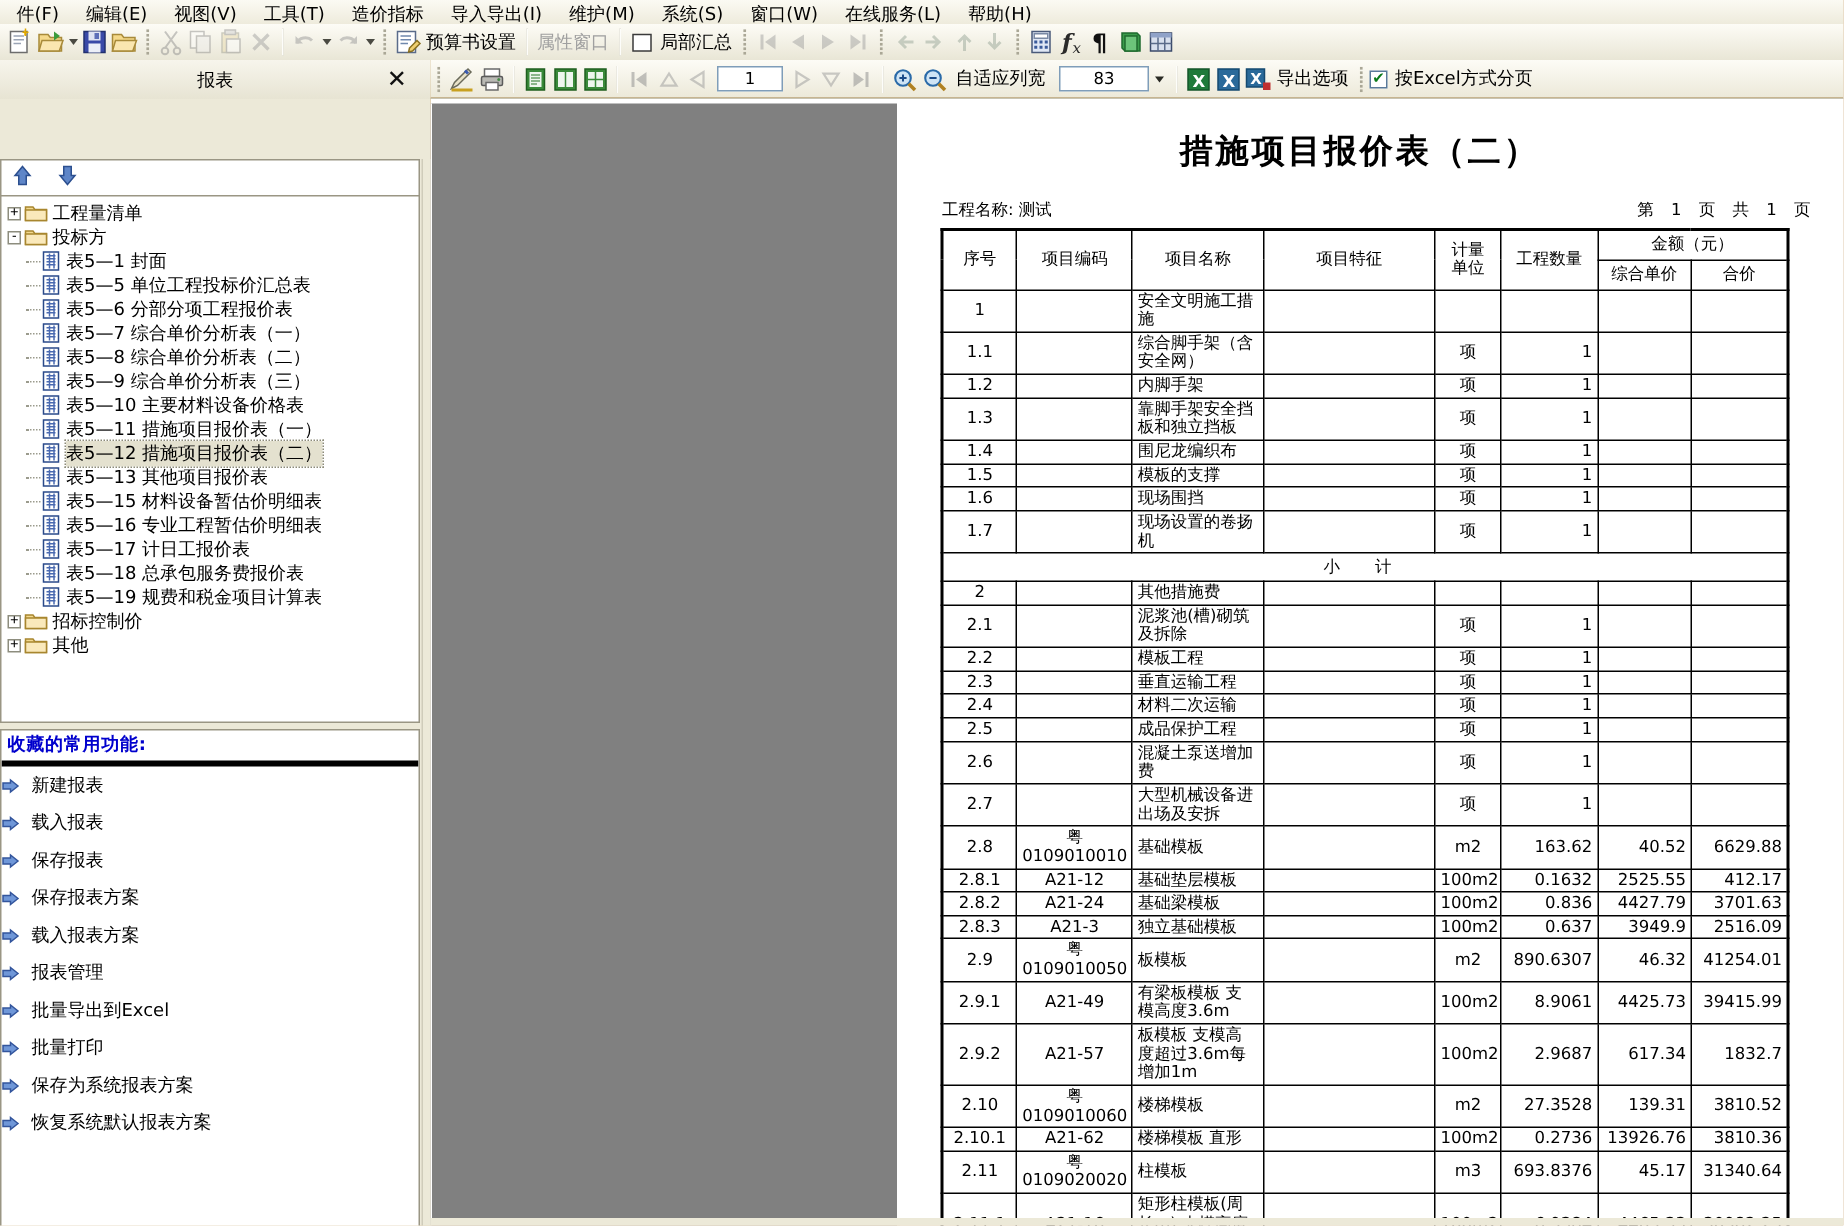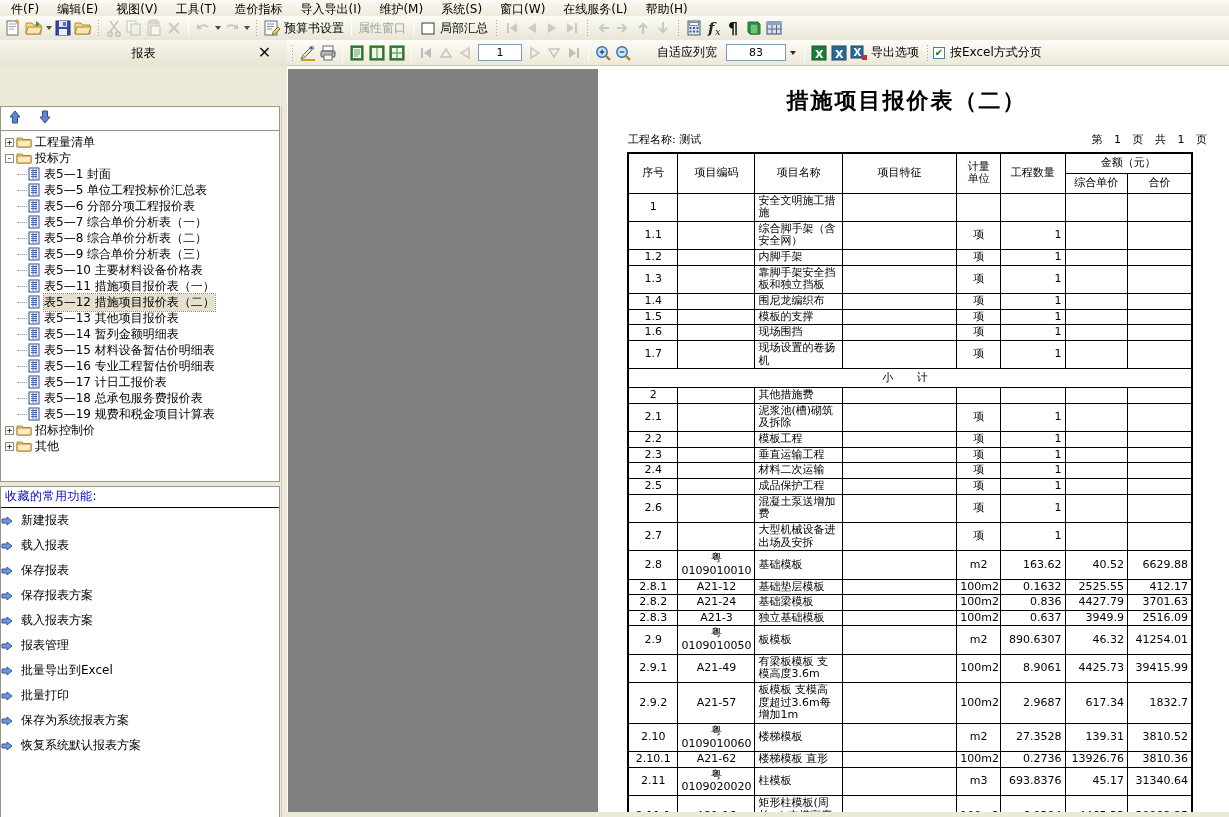--- a/index.html
+++ b/index.html
@@ -109,22 +109,22 @@
     font-family: "DejaVu Sans Mono", monospace;
   }
   .dash { width: 10px; height: 1px; border-top: 1px dotted #9b9b8d; flex:0 0 auto; }
   .indent1 { padding-left: 12px; }
 
   .favbox {
     position: absolute; left: 0; top: 446px; width: 280px; height: 366px;
     background: #fff; border: 1px solid #9a9684; overflow: hidden;
   }
   .fav-title {
-    font-size: 12px; font-weight: 400; color: #0000cd; padding: 1px 0 2px 4px;
-    border-bottom: 1px solid #000000; letter-spacing: 0.5px;
+    font-size: 12px; font-weight: 700; color: #0000cd; padding: 1px 0 2px 4px;
+    border-bottom: 4px solid #000000; letter-spacing: 0.5px;
   }
   .fav-item {
     display: flex; align-items: center; height: 25px; 
     font-size: 12px; color: #000;
   }
   .fav-item .lbl { margin-left: 8px; }
 
   
   .leftscroll {
     position: absolute; left: 281px; top: 66px; width: 6px; height: 751px;
@@ -526,31 +526,20 @@
           <div class="tnode indent1">
             <span class="dash"></span>
             <span class="ticon" style="width:14px;height:14px">
               <svg width="14" height="14" viewBox="0 0 14 14">
                 <rect x="2" y="1" width="10" height="12" fill="#fff" stroke="#2a4a8a"></rect>
                 <path d="M4 3.5h6M4 5.5h6M4 7.5h6M4 9.5h6" stroke="#4a6ab0"></path>
                 <path d="M6 2v10M9 2v10" stroke="#4a6ab0"></path>
               </svg>
             </span>
             <span class="lbl">表5—13  其他项目报价表</span>
-          </div>
-          <div class="tnode indent1">
-            <span class="dash"></span>
-            <span class="ticon" style="width:14px;height:14px">
-              <svg width="14" height="14" viewBox="0 0 14 14">
-                <rect x="2" y="1" width="10" height="12" fill="#fff" stroke="#2a4a8a"></rect>
-                <path d="M4 3.5h6M4 5.5h6M4 7.5h6M4 9.5h6" stroke="#4a6ab0"></path>
-                <path d="M6 2v10M9 2v10" stroke="#4a6ab0"></path>
-              </svg>
-            </span>
-            <span class="lbl">表5—14  暂列金额明细表</span>
           </div>
           <div class="tnode indent1">
             <span class="dash"></span>
             <span class="ticon" style="width:14px;height:14px">
               <svg width="14" height="14" viewBox="0 0 14 14">
                 <rect x="2" y="1" width="10" height="12" fill="#fff" stroke="#2a4a8a"></rect>
                 <path d="M4 3.5h6M4 5.5h6M4 7.5h6M4 9.5h6" stroke="#4a6ab0"></path>
                 <path d="M6 2v10M9 2v10" stroke="#4a6ab0"></path>
               </svg>
             </span>
@@ -1121,21 +1110,21 @@
         <path d="M6.6 9h4.8M9 6.6v4.8" stroke="#1a4a88" stroke-width="1.3"></path>
       </svg>
     </span>
     <span class="ticon">
       <svg width="20" height="20" viewBox="0 0 20 20">
         <circle cx="9" cy="9" r="5.2" fill="#cfe4f5" stroke="#2a6aa8" stroke-width="1.4"></circle>
         <path d="M12.8 12.8L17 17" stroke="#b08020" stroke-width="2.4"></path>
         <path d="M6.6 9h4.8" stroke="#1a4a88" stroke-width="1.3"></path>
       </svg>
     </span>
-    <span class="tb-text" style="margin-left:22px">自适应列宽</span>
+    <span class="tb-text" style="margin-left:2px">自适应列宽</span>
     <div class="zoombox">83</div>
     <span class="zoomdrop">
         <i></i>
       </span>
     <span class="tb-sep"></span>
     <span class="ticon">
       <svg width="20" height="20" viewBox="0 0 20 20">
         <rect x="3" y="3" width="14" height="14" fill="#1f7a3a" stroke="#14562a"></rect>
         <text x="6" y="15" font-family="DejaVu Sans, sans-serif" font-size="11" font-weight="700" fill="#fff">X</text>
       </svg>

